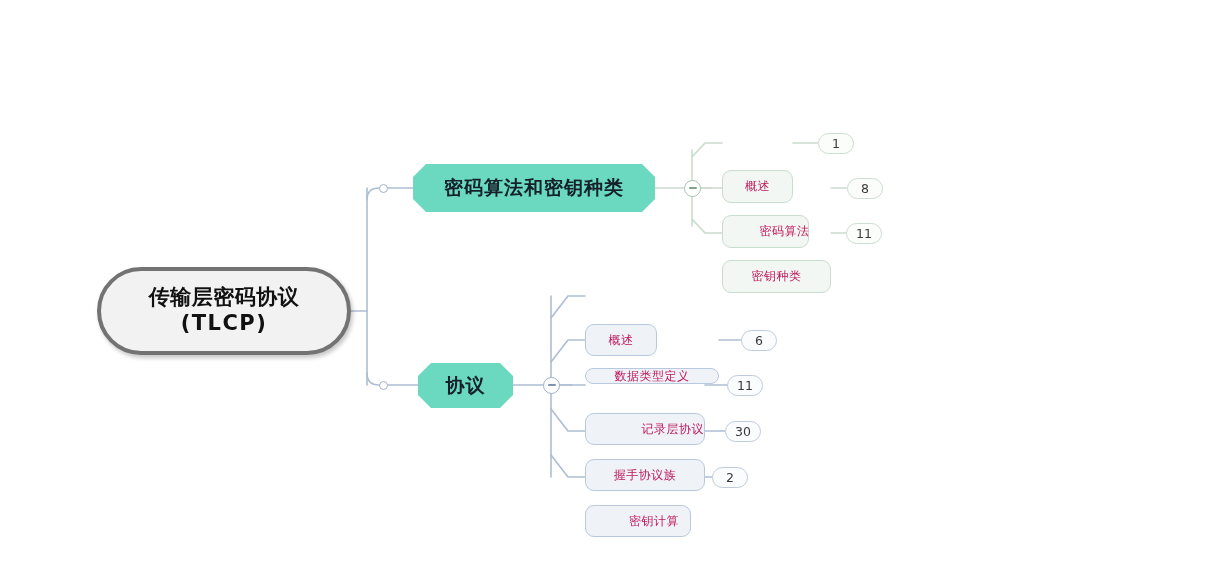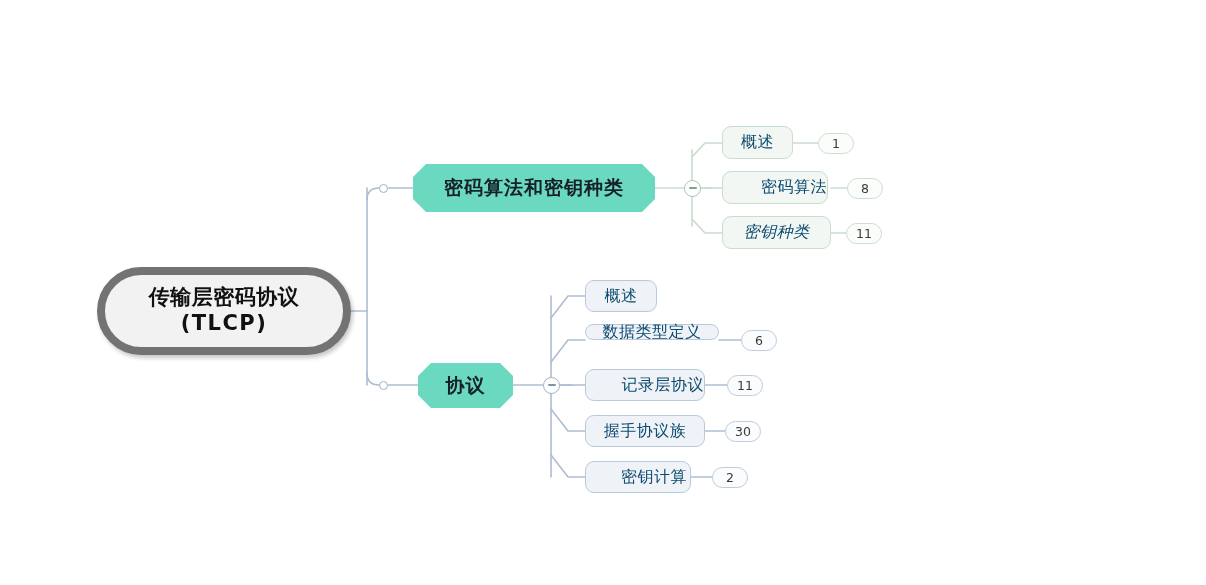--- a/index.html
+++ b/index.html
@@ -36,21 +36,21 @@
     box-sizing: border-box;
     display: flex;
     align-items: center;
     justify-content: center;
     white-space: nowrap;
   }
 
   
   .node-root {
     background: #f2f2f2;
-    border: 8px solid #737373;
+    border: 4px solid #737373;
     border-radius: 999px;
     box-shadow: 2px 3px 4px rgba(0,0,0,0.22);
     flex-direction: column;
     line-height: 1.22;
     color: #111111;
     font-weight: bold;
     font-size: 21px;
     letter-spacing: 0.5px;
   }
   .node-root .rl2 { letter-spacing: 1.5px; }
@@ -66,23 +66,24 @@
       13px 0, calc(100% - 13px) 0,
       100% 13px, 100% calc(100% - 13px),
       calc(100% - 13px) 100%, 13px 100%,
       0 calc(100% - 13px), 0 13px);
   }
 
   
   .node-leaf {
     border-radius: 9px;
     border: 1px solid #cfd8cf;
-    font-size: 16px;
-    color: #0c4a6e;
+    font-size: 12px;
+    color: #be185d;
     letter-spacing: 0.5px;
+    margin-top: 44px;
   }
   .leaf-green {
     background: #f2f7f3;
     border-color: #c9ddcd;
   }
   .leaf-blue {
     background: #eff3f8;
     border-color: #b9c9dd;
   }
 
@@ -200,28 +201,28 @@
     <span class="bar"></span>
   </div>
 
   <div class="node node-leaf leaf-green" style="left:722px; top:126px; width:71px; height:33px;">
     <span>概述</span>
   </div>
   <div class="badge badge-green" style="left:818px; top:132.5px; width:36px;">
     <span>1</span>
   </div>
 
-  <div class="node node-leaf leaf-green" style="left:722px; top:171px; width:106px; height:33px;padding-left:38px;">
+  <div class="node node-leaf leaf-green" style="left:722px; top:171px; width:87px; height:33px;padding-left:38px;">
     <span>密码算法</span>
   </div>
   <div class="badge badge-green" style="left:847px; top:177.5px; width:36px;">
     <span>8</span>
   </div>
 
-  <div class="node node-leaf leaf-green" style="left:722px; top:216px; width:109px; height:33px;font-style:italic;">
+  <div class="node node-leaf leaf-green" style="left:722px; top:216px; width:109px; height:33px;">
     <span>密钥种类</span>
   </div>
   <div class="badge badge-green" style="left:846px; top:222.5px; width:36px;">
     <span>11</span>
   </div>
 
   <div class="node node-branch" style="left:418px; top:363px; width:95px; height:45px;">
     <span>协议</span>
   </div>
 

